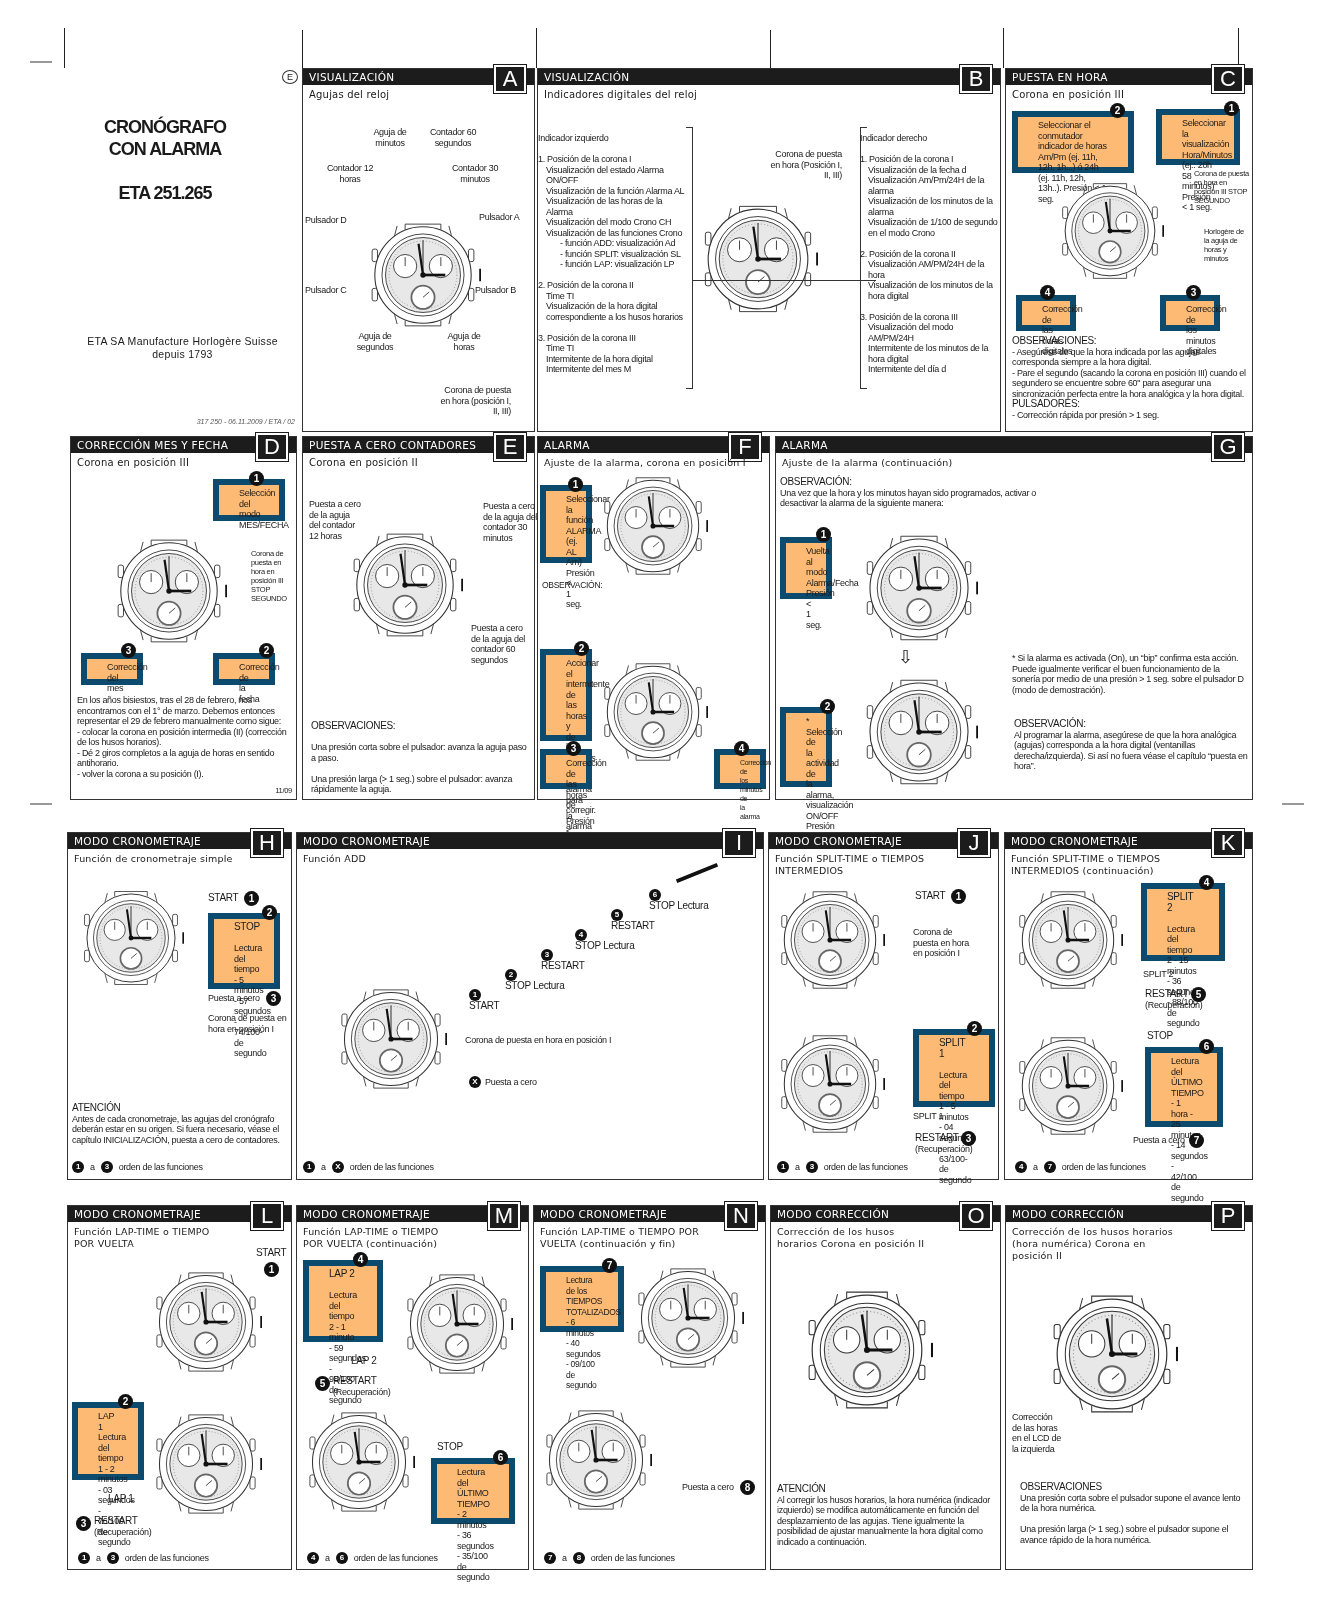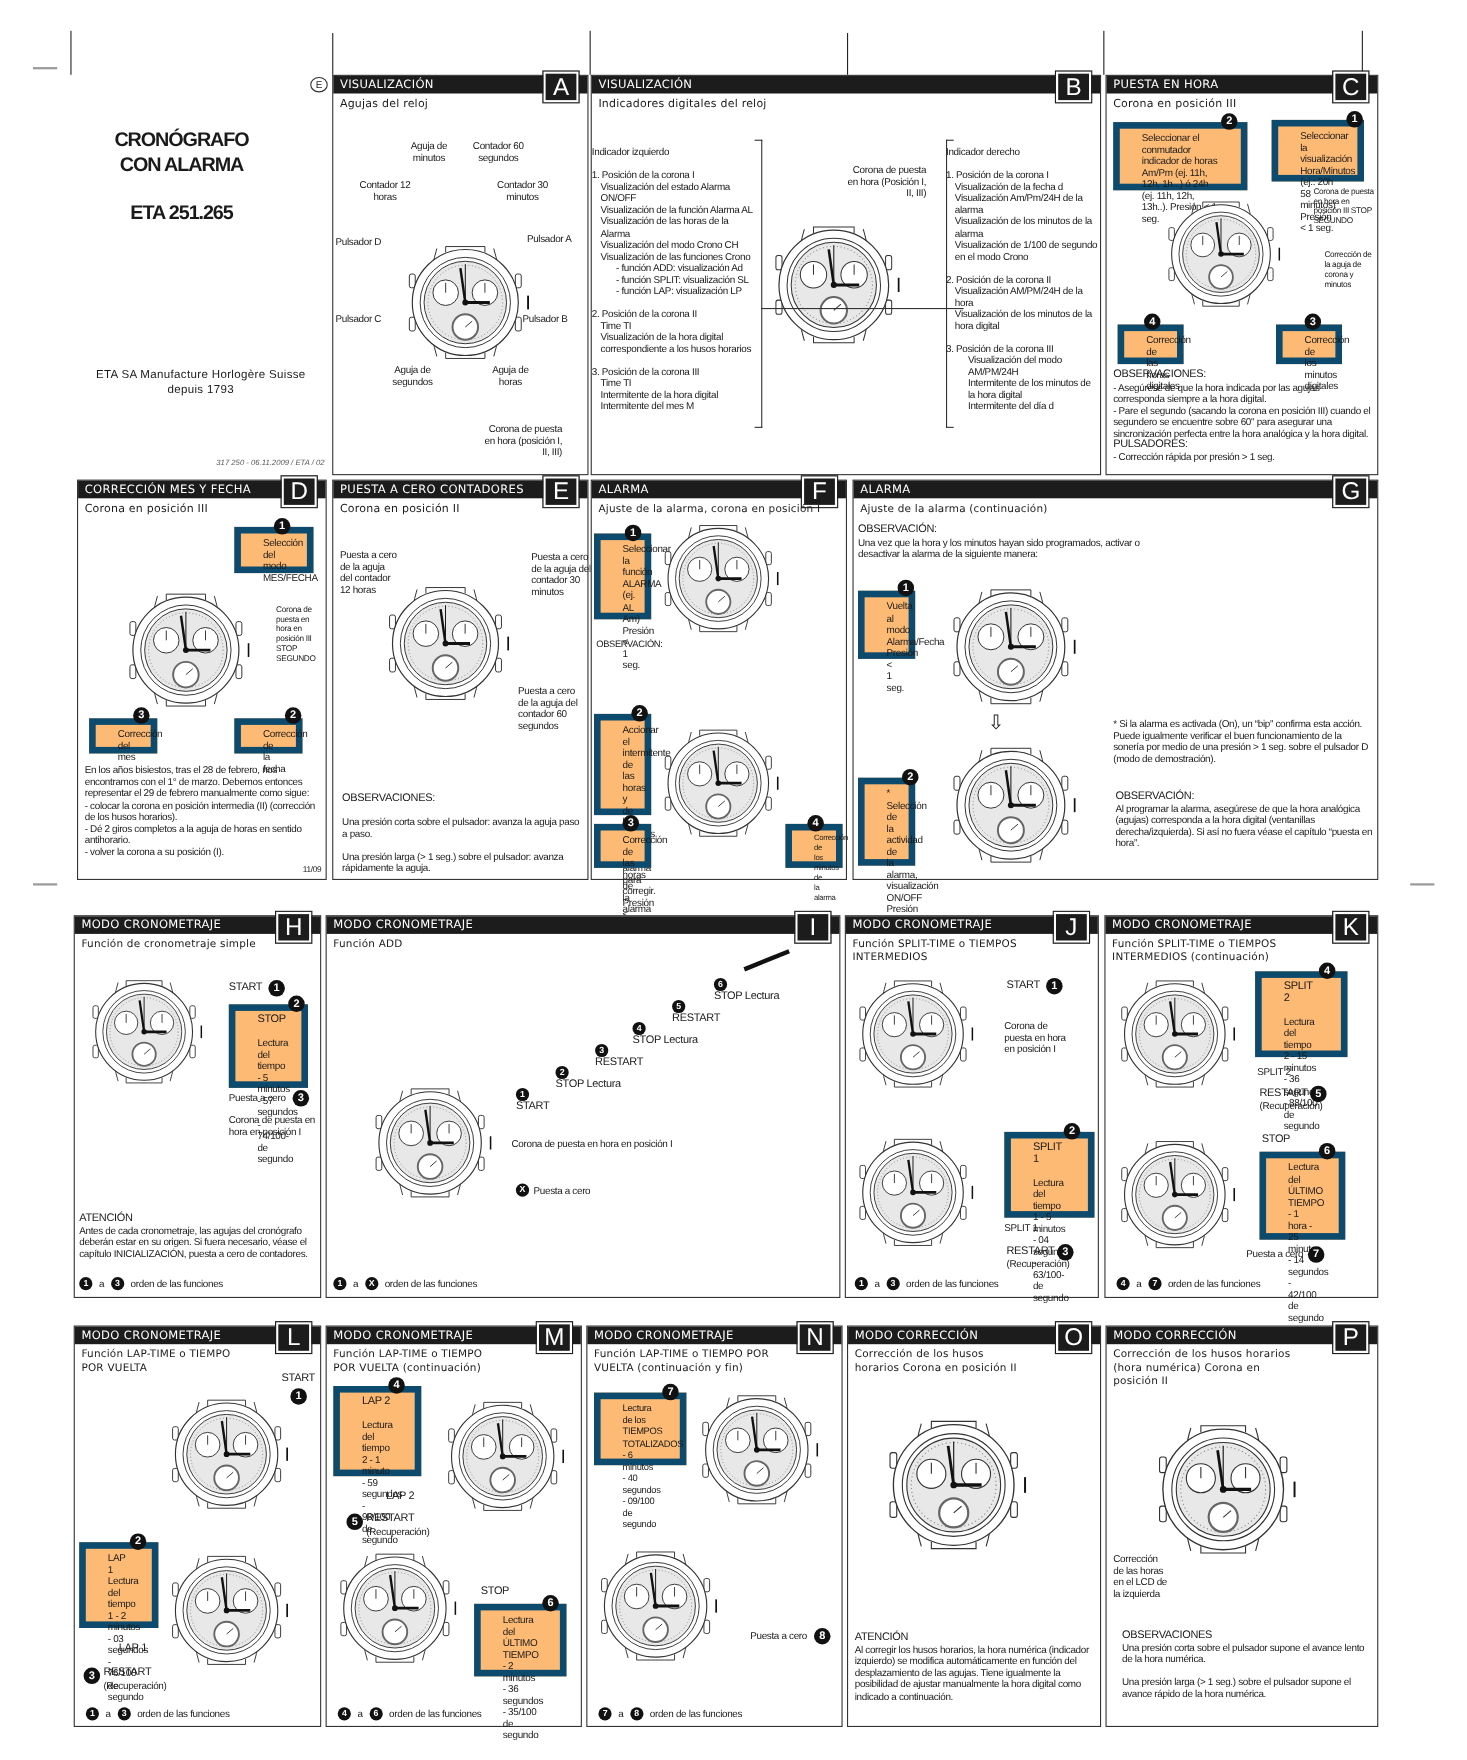--- a/index.html
+++ b/index.html
@@ -138,41 +138,41 @@
         <div>Visualización Am/Pm/24H de la alarma</div>
         <div>Visualización de los minutos de la alarma</div>
         <div>Visualización de 1/100 de segundo en el modo Crono</div>
       </div><br>
     <div>2. Posición de la corona II</div>
     <div style="padding-left:8px">
         <div>Visualización AM/PM/24H de la hora</div>
         <div>Visualización de los minutos de la hora digital</div>
       </div><br>
     <div>3. Posición de la corona III</div>
-    <div style="padding-left:20px">
+    <div style="padding-left:8px">
         <div>Visualización del modo AM/PM/24H</div>
         <div>Intermitente de los minutos de la hora digital</div>
         <div>Intermitente del día d</div>
       </div>
   </div>
 </div>
 
 <div class="panel" style="left:1005px;top:68px;width:248px;height:364px">
   <div class="phead">PUESTA EN HORA</div>
   <div class="pletter" style="right:8px">C</div>
   <div class="psub">Corona en posición III</div>
   <div class="box" style="left:6px;top:42px;width:122px;height:62px">Seleccionar el conmutador indicador de horas Am/Pm (ej. 11h, 12h, 1h...) ó 24h (ej. 11h, 12h, 13h..). Presión &lt; 1 seg.</div>
   <div class="num" style="left:104px;top:34px">2</div>
   <div class="box" style="left:150px;top:40px;width:84px;height:56px">Seleccionar la visualización Hora/Minutos (ej.: 20h 58 minutos) Presión &lt; 1 seg.</div>
   <div class="num" style="left:218px;top:32px">1</div>
   <svg class="watch" style="left:50px;top:108px" width="108" height="108">
       <use href="#watch"></use>
     </svg>
   <div class="txt sm" style="left:188px;top:100px;width:56px">Corona de puesta en hora en posición III STOP SEGUNDO</div>
-  <div class="txt sm" style="left:198px;top:158px;width:46px">Corrección de la aguja de corona y minutos</div>
+  <div class="txt sm" style="left:198px;top:158px;width:46px">Horlogère de la aguja de horas y minutos</div>
   <div class="box" style="left:10px;top:226px;width:60px;height:36px">Corrección de las horas digitales</div>
   <div class="num" style="left:34px;top:216px">4</div>
   <div class="box" style="left:154px;top:226px;width:60px;height:36px">Corrección de los minutos digitales</div>
   <div class="num" style="left:180px;top:216px">3</div>
   <div class="txt" style="left:6px;top:267px;width:236px">
     <div style="font-size:10px">OBSERVACIONES:</div>
     <div>- Asegúrese de que la hora indicada por las agujas corresponda siempre a la hora digital.</div>
     <div>- Pare el segundo (sacando la corona en posición III) cuando el segundero se encuentre sobre 60" para asegurar una sincronización perfecta entre la hora analógica y la hora digital.</div>
     <div style="font-size:10px">PULSADORES:</div>
     <div>- Corrección rápida por presión &gt; 1 seg.</div>

